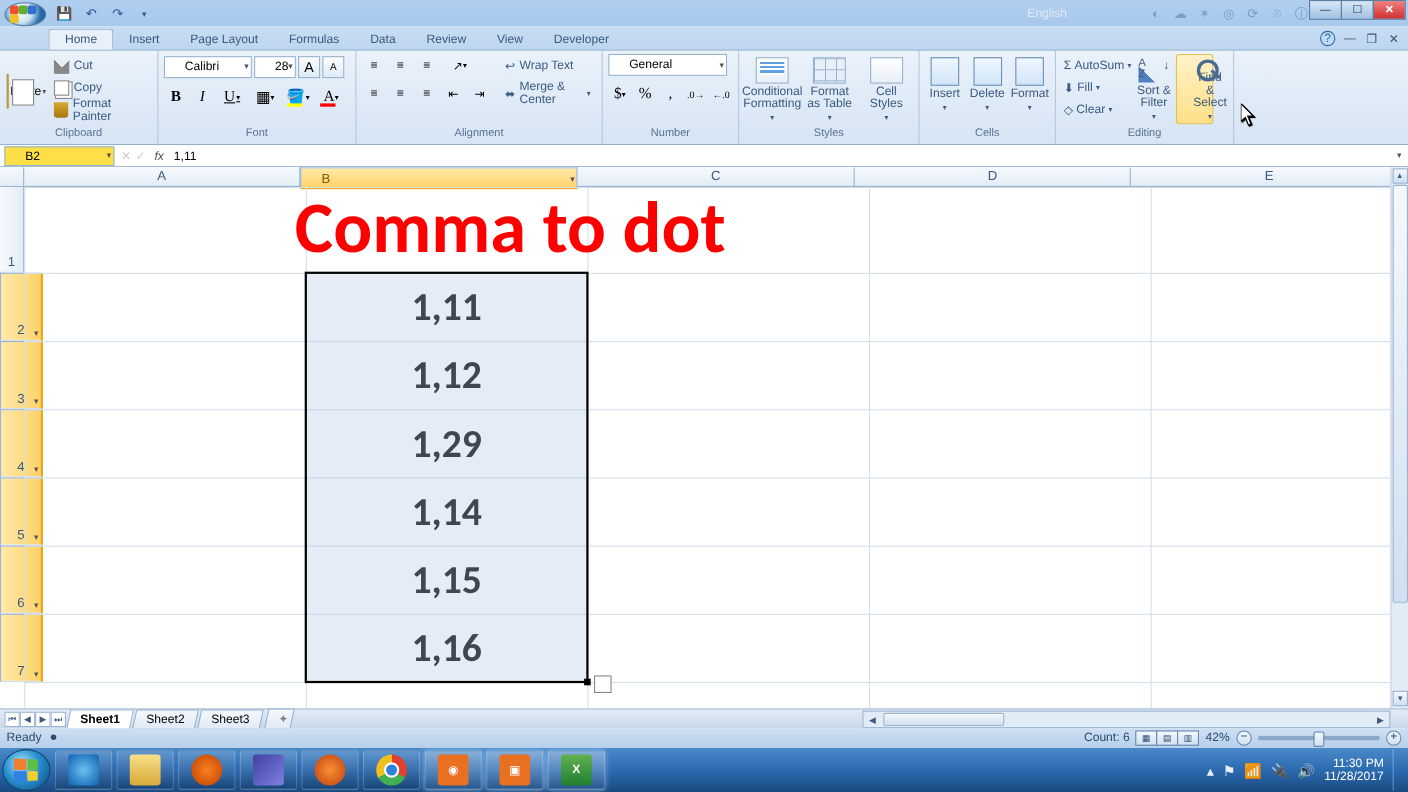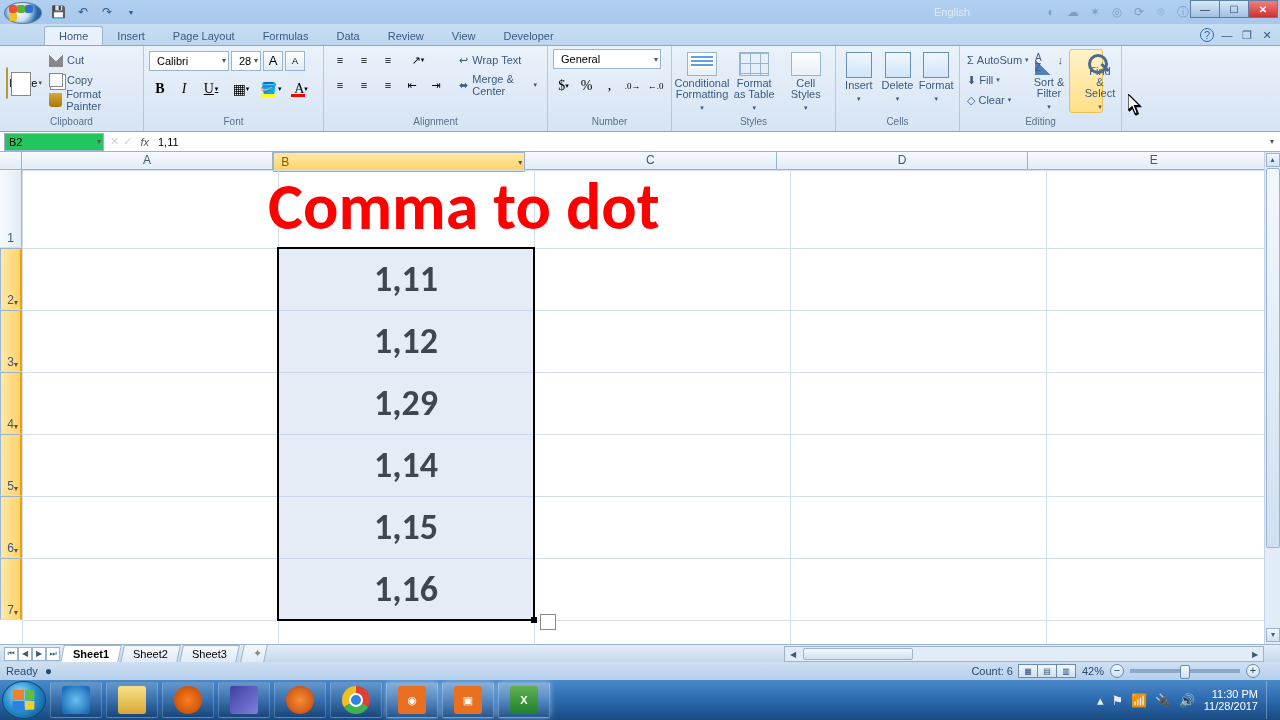--- a/index.html
+++ b/index.html
@@ -41,21 +41,21 @@
 .clip-right { display:flex; flex-direction:column; gap:2px; padding-top:2px; }
 .clip-item { display:flex; align-items:center; gap:4px; height:18px; padding:0 3px; color:#3a5a80; }
 .clip-item .ic { width:14px; height:14px; display:inline-block; }
 .ic-cut { background:linear-gradient(45deg,#888 45%,transparent 45%),linear-gradient(-45deg,#888 45%,transparent 45%); }
 .ic-copy { background:#fff; border:1px solid #888; box-shadow:2px 2px 0 #fff, 2px 2px 0 1px #888; width:10px; height:12px; }
 .ic-brush { background:linear-gradient(#d8a830,#a87810); width:6px; height:14px; border-radius:0 0 3px 3px; }
 
 
 .font-g { width:180px; }
 .font-row { display:flex; gap:2px; align-items:center; height:23px; }
-.sel { height:20px; background:#fff; border:1px solid #9ab4d0; display:flex; align-items:center; padding:0 7px; font-size:11px; position:relative; }
+.sel { height:20px; background:#fff; border:1px solid #9ab4d0; display:flex; align-items:center; padding:0 18px; font-size:11px; position:relative; }
 .sel::after { content:"▾"; position:absolute; right:2px; font-size:8px; color:#555; }
 .font-name { width:80px; }
 .font-size { width:30px; }
 .sbtn { width:20px; height:20px; border:1px solid #9ab4d0; background:linear-gradient(#fdfdfd,#e0ebf6); display:flex; align-items:center; justify-content:center; font-size:11px; }
 .sbtn.grow { font-size:13px; }
 .sbtn.shrink { font-size:9px; }
 .font-row2 { display:flex; gap:2px; margin-top:3px; }
 .tbtn { width:22px; height:22px; border:1px solid transparent; display:flex; align-items:center; justify-content:center; font-family:"Times New Roman",serif; font-size:14px; }
 .bold { font-weight:bold; }
 .italic { font-style:italic; }
@@ -99,21 +99,21 @@
 .edit-btn { width:34px; height:64px; display:flex; flex-direction:column; align-items:center; text-align:center; padding-top:2px; color:#3a5a80; font-size:10px; line-height:11px; gap:2px; border:1px solid transparent; border-radius:3px; }
 .edit-btn.hovered { background:linear-gradient(#fff2c8,#ffe088); border:1px solid #e8c050;padding-left:28px; }
 .edit-ic { width:28px; height:28px; }
 .sort-ic { background:linear-gradient(45deg,#5080c0 0 30%, transparent 30%); position:relative; }
 .find-ic { position:relative; }
 .find-ic::before { content:""; position:absolute; left:2px; top:2px; width:14px; height:14px; border:3px solid #4a6a90; border-radius:50%; }
 .find-ic::after { content:""; position:absolute; left:14px; top:14px; width:10px; height:3px; background:#4a6a90; transform:rotate(45deg); }
 
 
 .formula-bar { height:20px; border-bottom:1px solid #9ab4d0; display:flex; align-items:center; background:#fff; }
-.name-box { width:100px; height:18px; border:1px solid #9ab4d0; margin-left:4px; padding:0 4px; display:flex; align-items:center; position:relative; background:#22c55e; }
+.name-box { width:100px; height:18px; border:1px solid #9ab4d0; margin-left:4px; padding:0 18px; display:flex; align-items:center; position:relative; background:#fde047; }
 .name-box::after { content:"▾"; position:absolute; right:2px; font-size:8px; color:#555; }
 .fx-btns { display:flex; align-items:center; margin-left:6px; gap:4px; color:#888; }
 .fx-label { font-style:italic; color:#555; margin-left:8px; }
 .formula-input { flex:1; margin-left:6px; padding:1px 3px; }
 .fb-expand { width:16px; text-align:center; color:#555; font-size:8px; }
 
 
 .sheet-area { position:relative; height: calc(720px - 24px - 22px - 86px - 20px - 18px - 18px - 40px); background:#fff; overflow:hidden; }
 .col-headers { position:absolute; left:0; top:0; height:18px; width:100%; display:flex; background:linear-gradient(#f6f9fd,#e2ecf6); border-bottom:1px solid #9ab4d0; }
 .corner { width:22px; border-right:1px solid #9ab4d0; background:linear-gradient(#f6f9fd,#e2ecf6); }
@@ -138,21 +138,21 @@
 .stab { padding:2px 10px; background:linear-gradient(#f4f8fc, #e0ebf6); border:1px solid #9ab4d0; margin-left:2px; font-size:11px; transform: skewX(-12deg); }
 .stab span { display:inline-block; transform:skewX(12deg); }
 .stab.active { background:#fff; font-weight:bold; border-bottom-color:#fff; }
 .new-stab { width:24px; margin-left:4px; color:#888; }
 .hscroll { position:absolute; right:16px; top:1px; height:16px; width:480px; background:#e2ecf6; border:1px solid #9ab4d0; display:flex; align-items:center; }
 .hscroll span { width:16px; text-align:center; color:#3a5a80; font-size:8px; }
 .hscroll .thumb { flex:none; width:110px; height:12px; background:linear-gradient(#f4f8fc,#d0e0f0); border:1px solid #9ab4d0; border-radius:2px; margin-left:2px;}
 
 
 .status-bar { height:18px; background:linear-gradient(#cfe0f2,#b6cfeb); display:flex; align-items:center; color:#2a4a70; font-size:11px; padding:0 6px; position:relative; }
-.status-right { position:absolute; right:20px; display:flex; align-items:center; gap:6px; }
+.status-right { position:absolute; right:6px; display:flex; align-items:center; gap:6px; }
 .view-btns { display:flex; }
 .view-btns span { width:20px; height:14px; border:1px solid #6a8ab0; background:linear-gradient(#f4f8fc,#d0e0f0); margin-left:-1px; display:flex; align-items:center; justify-content:center; font-size:8px;}
 .zoom-slider { width:110px; height:4px; background:#8aa8c8; position:relative; }
 .zoom-slider::after { content:""; position:absolute; left:50px; top:-4px; width:8px; height:12px; background:linear-gradient(#f4f8fc,#d0e0f0); border:1px solid #6a8ab0; border-radius:2px;}
 .zbtn { width:14px; height:14px; border:1px solid #6a8ab0; background:linear-gradient(#f4f8fc,#d0e0f0); text-align:center; line-height:11px; border-radius:7px;}
 
 
 .taskbar { position:absolute; bottom:0; left:0; width:100%; height:40px; background:linear-gradient(#4a89c8,#2c6ab0 50%,#1a4a80); display:flex; align-items:center; }
 .start-orb { width:44px; height:38px; margin-left:2px; background:radial-gradient(circle at 40% 35%, #a8e8ff, #2a90d0 45%, #0a4880); border-radius:50%; border:1px solid #104870; display:flex; align-items:center; justify-content:center; }
 .win-flag { width:22px; height:20px; display:grid; grid-template:1fr 1fr/1fr 1fr; gap:1px; transform:perspective(40px) rotateY(10deg); }

